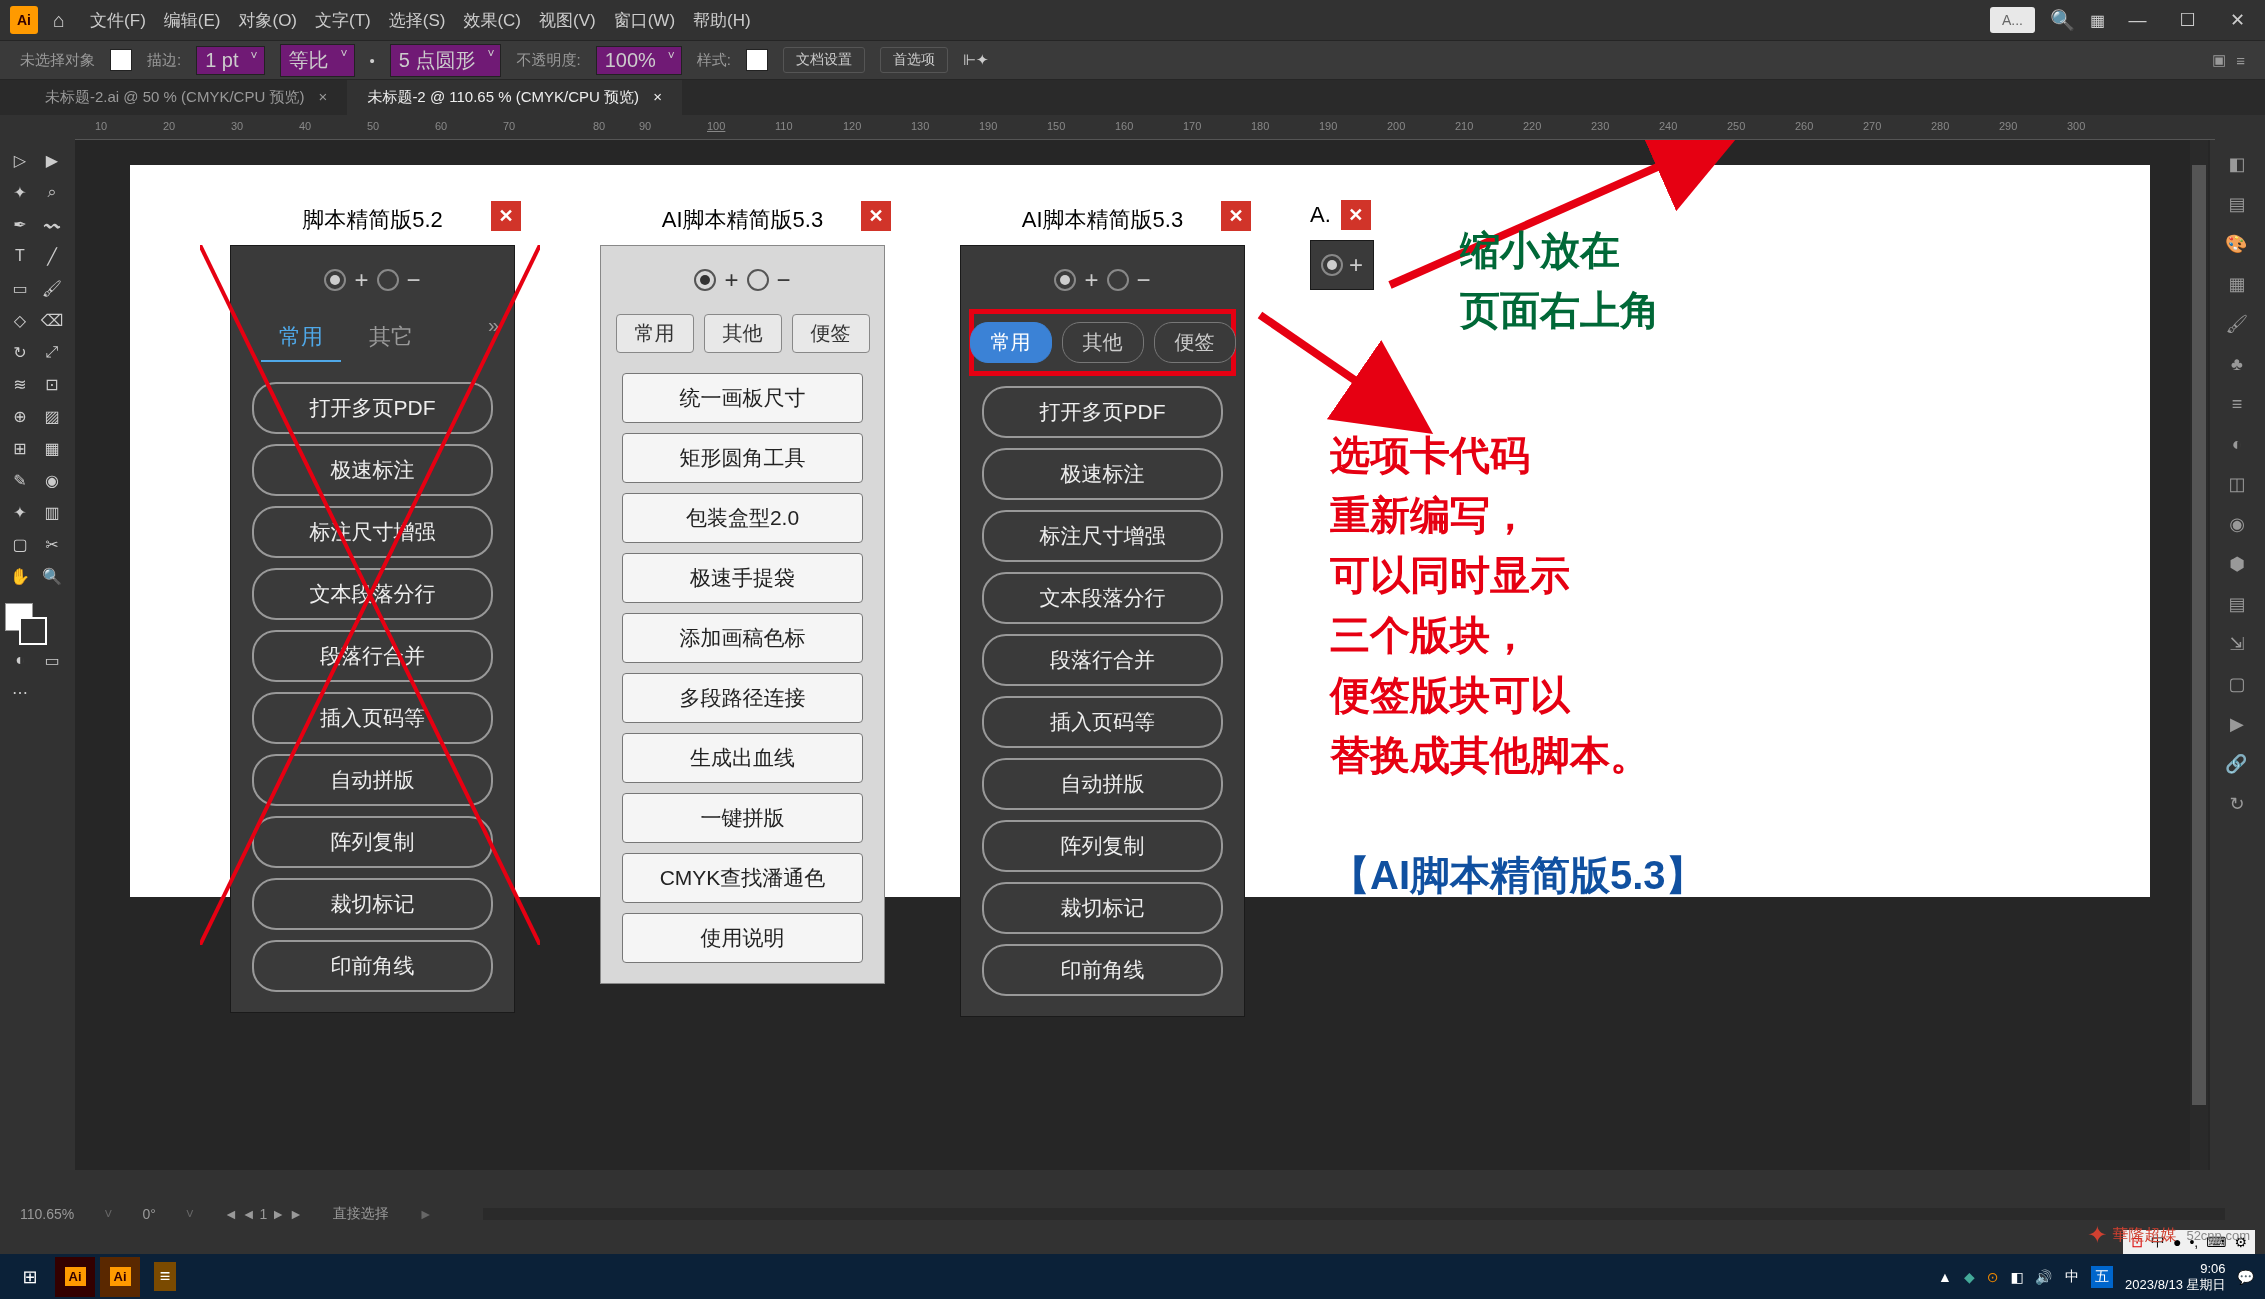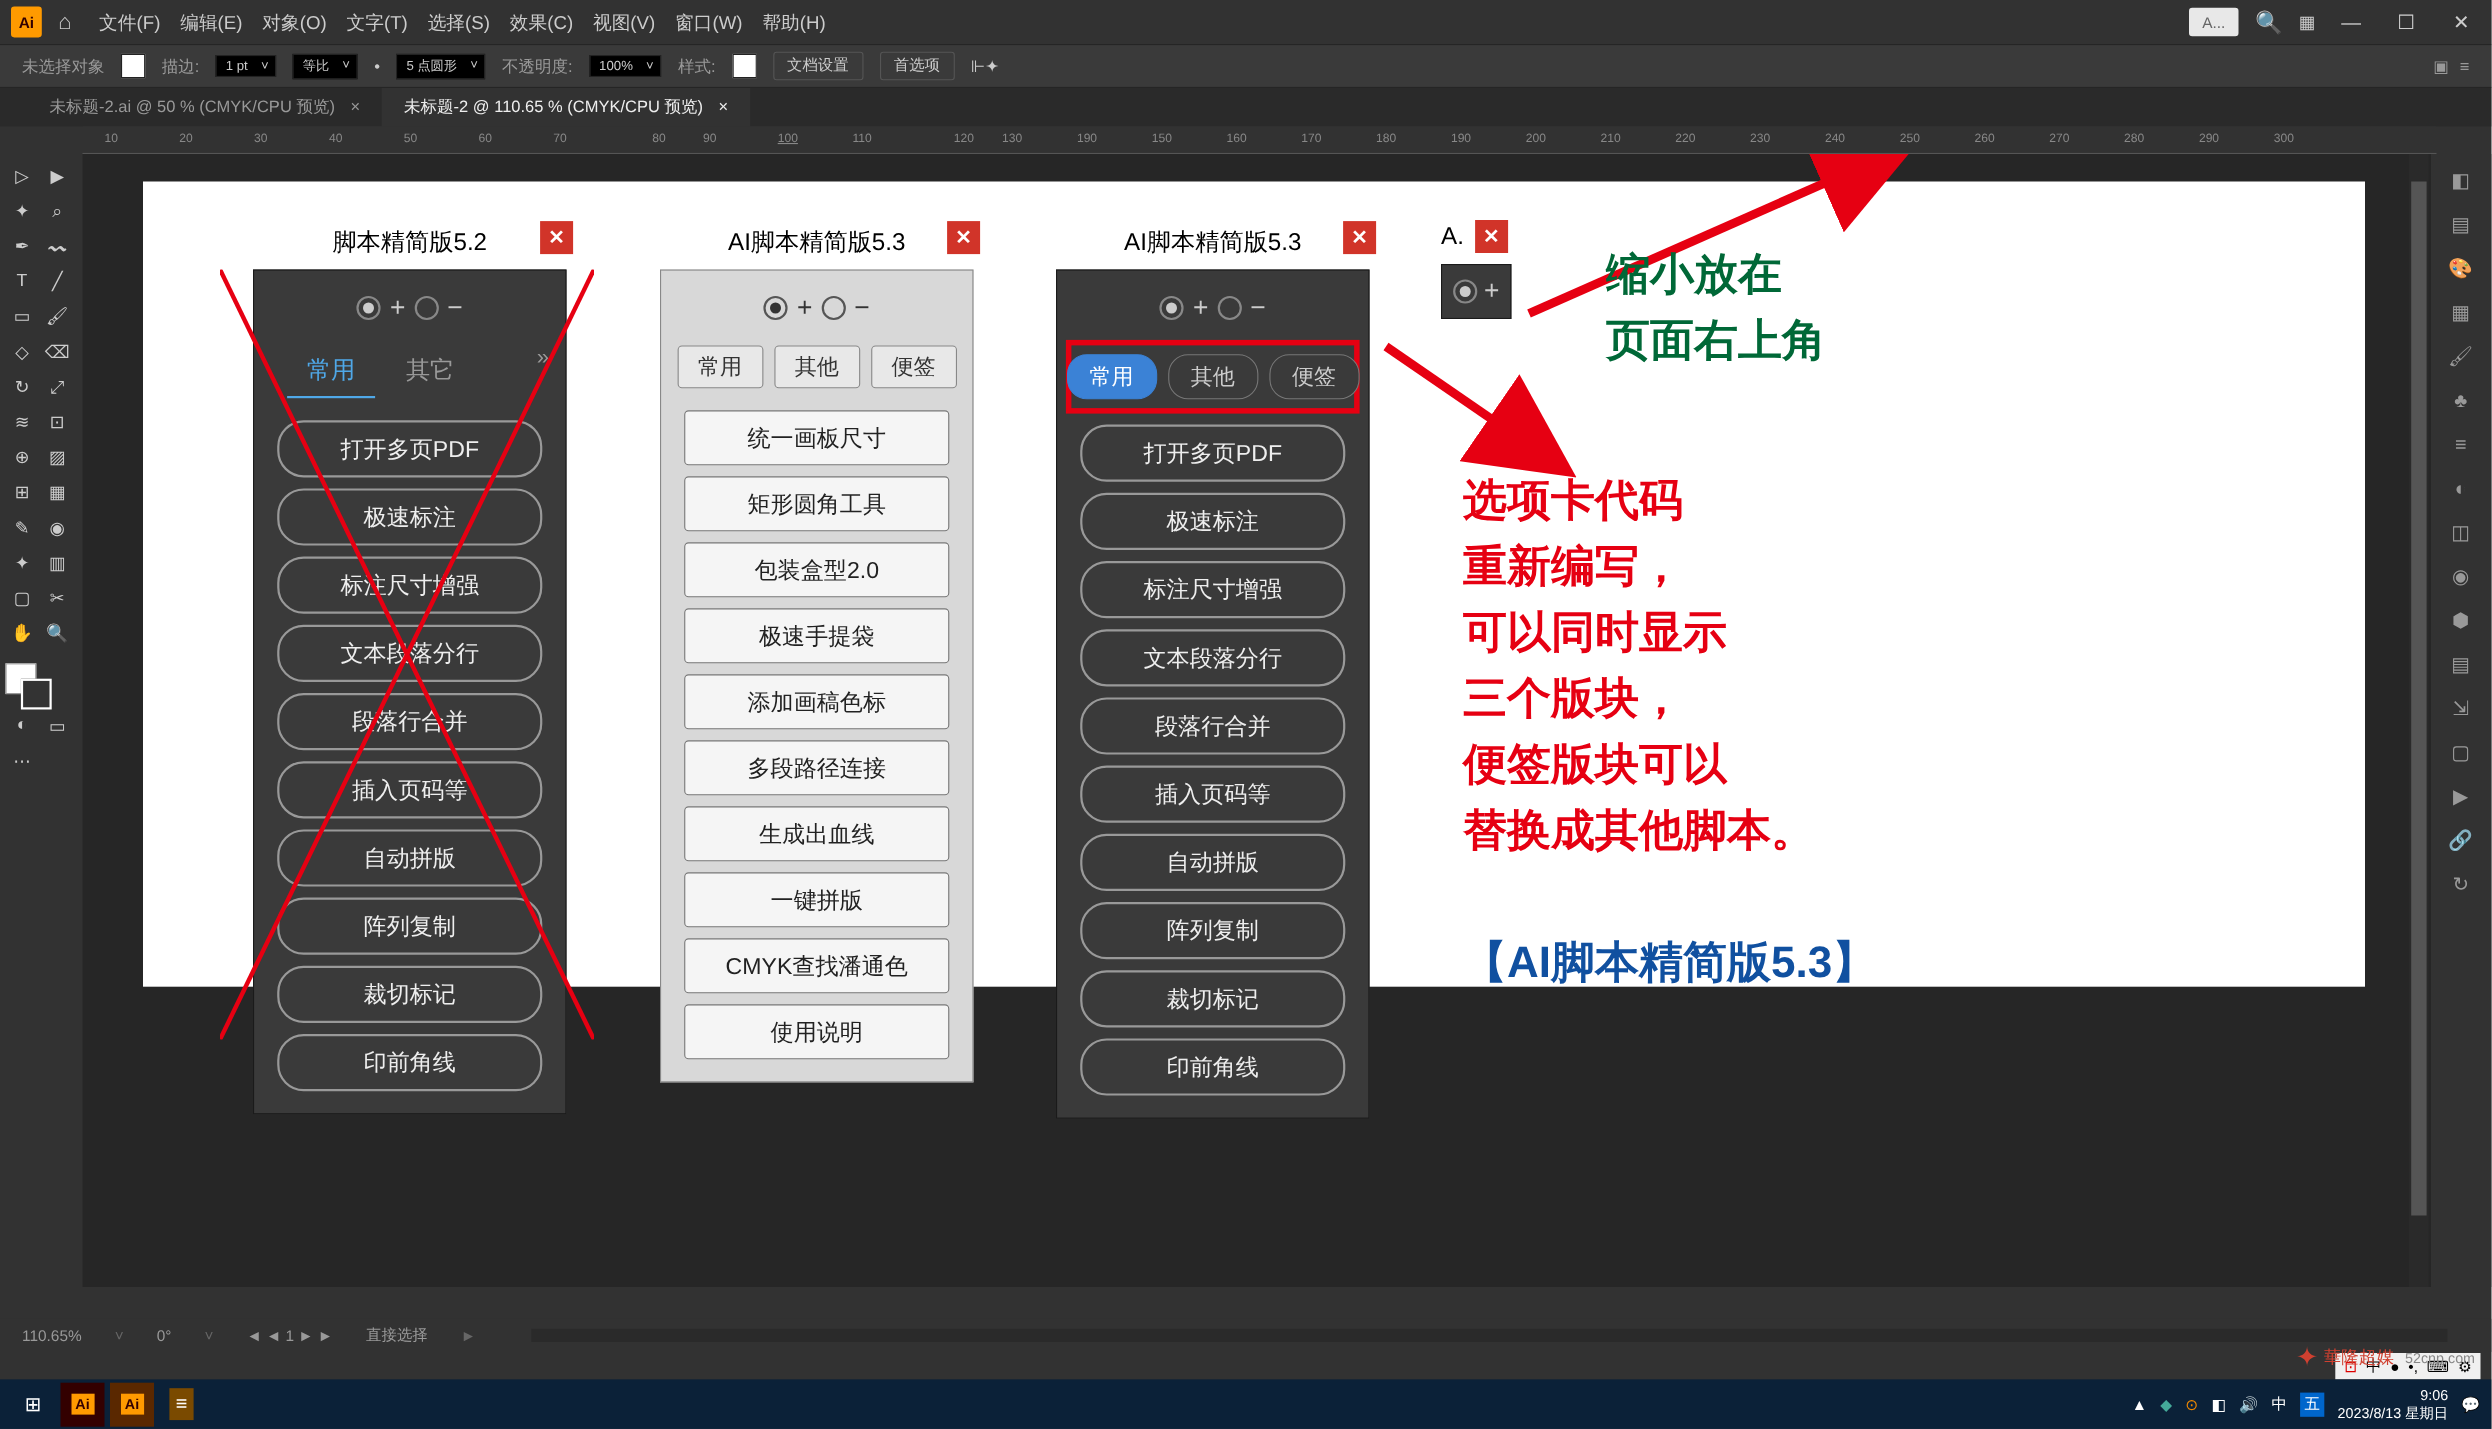--- a/index.html
+++ b/index.html
@@ -11,21 +11,21 @@
 .home-icon { color: #ccc; font-size: 20px; margin-right: 25px; }
 .menu-item { color: #ccc; font-size: 17px; margin-right: 18px; cursor: pointer; }
 .menu-right { margin-left: auto; display: flex; align-items: center; gap: 15px; }
 .search-box-top { width: 45px; height: 26px; background: #e8e8e8; border-radius: 3px; display: flex; align-items: center; justify-content: center; font-size: 14px; color: #666; }
 .search-icon-top { color: #ccc; font-size: 20px; }
 .window-ctrl { width: 35px; color: #ccc; text-align: center; font-size: 18px; }
 
 
 .control-bar { height: 40px; background: #3a3a3a; border-top: 1px solid #252525; border-bottom: 1px solid #252525; display: flex; align-items: center; padding: 0 20px; gap: 15px; color: #ccc; font-size: 15px; }
 .ctrl-label { color: #999; }
-.ctrl-dd { background: #000000; border: 1px solid #222; padding: 2px 25px 2px 8px; color: #ccc; font-size: 12px; position: relative; }
+.ctrl-dd { background: #701a75; border: 1px solid #222; padding: 2px 25px 2px 8px; color: #ccc; font-size: 20px; position: relative; }
 .ctrl-dd::after { content: "˅"; position: absolute; right: 6px; top: 2px; font-size: 12px; }
 .ctrl-swatch { width: 22px; height: 22px; background: #fff; border: 1px solid #222; }
 .ctrl-btn { background: #3a3a3a; border: 1px solid #555; padding: 3px 12px; color: #ccc; border-radius: 3px; font-size: 14px; }
 
 
 .doc-tabs { height: 35px; background: #2a2a2a; display: flex; align-items: center; padding-left: 25px; }
 .doc-tab { color: #999; font-size: 15px; padding: 8px 20px; cursor: pointer; }
 .doc-tab.active { color: #eee; background: #323232; }
 
 
@@ -145,21 +145,21 @@
     <span style="left: 88px;">20</span>
     <span style="left: 156px;">30</span>
     <span style="left: 224px;">40</span>
     <span style="left: 292px;">50</span>
     <span style="left: 360px;">60</span>
     <span style="left: 428px;">70</span>
     <span style="left: 518px;">80</span>
     <span style="left: 564px;">90</span>
     <span style="left: 632px; text-decoration: underline;">100</span>
     <span style="left: 700px;">110</span>
-    <span style="left: 768px; margin-left: 24px;">120</span>
+    <span style="left: 768px;">120</span>
     <span style="left: 836px;">130</span>
     <span style="left: 904px;">190</span>
     <span style="left: 972px;">150</span>
     <span style="left: 1040px;">160</span>
     <span style="left: 1108px;">170</span>
     <span style="left: 1176px;">180</span>
     <span style="left: 1244px;">190</span>
     <span style="left: 1312px;">200</span>
     <span style="left: 1380px;">210</span>
     <span style="left: 1448px;">220</span>

